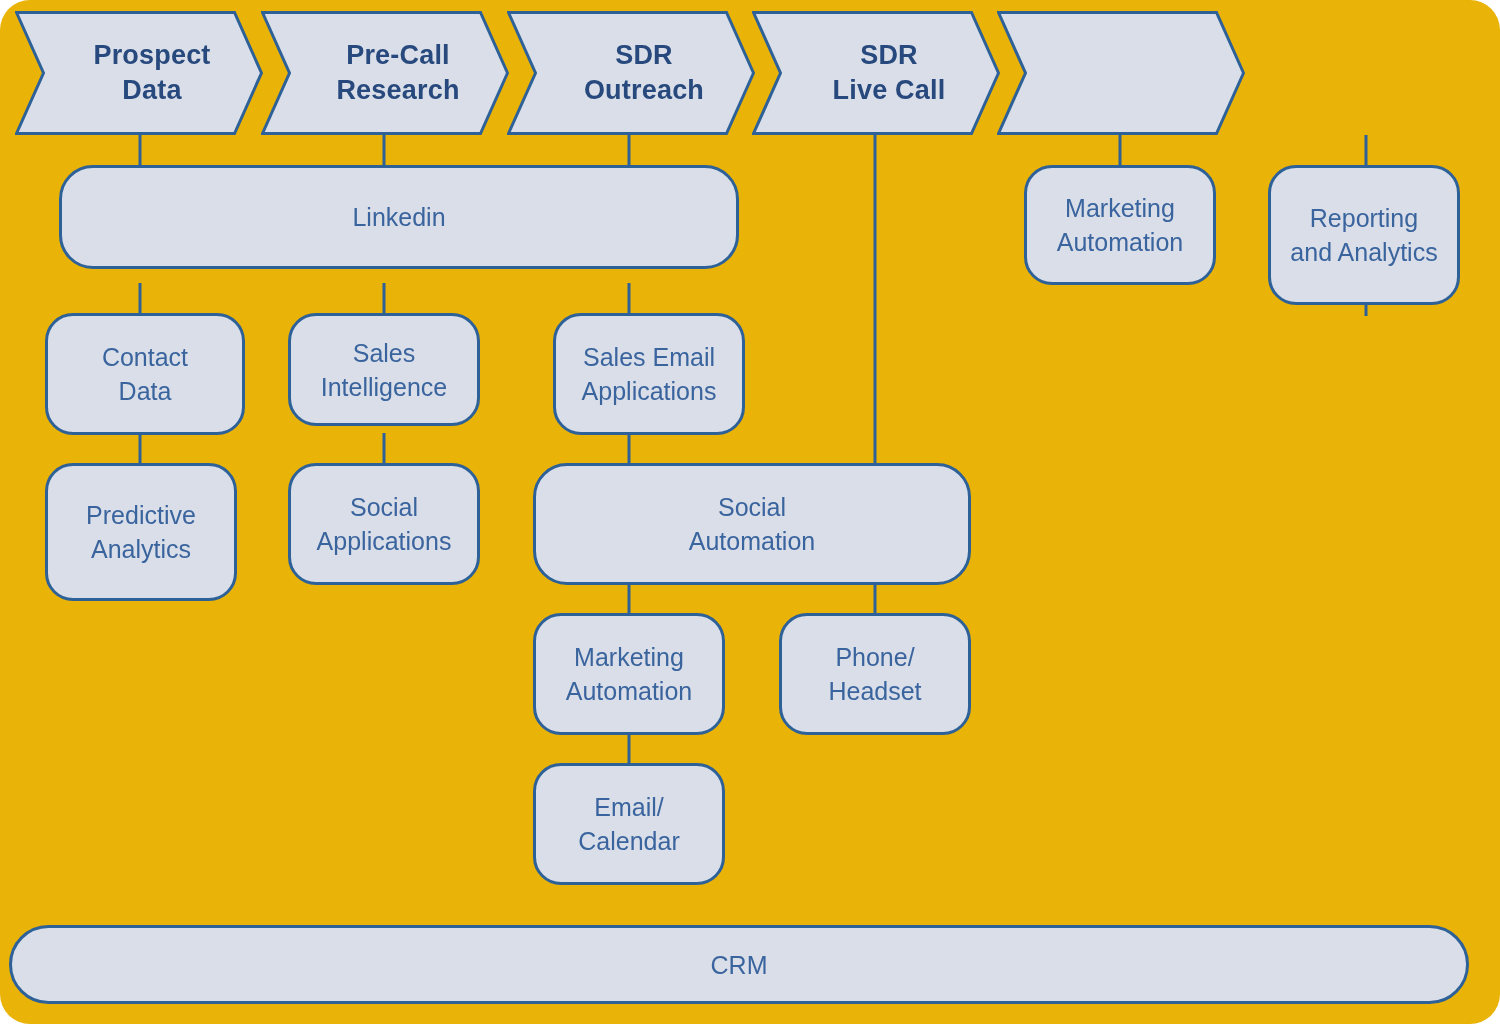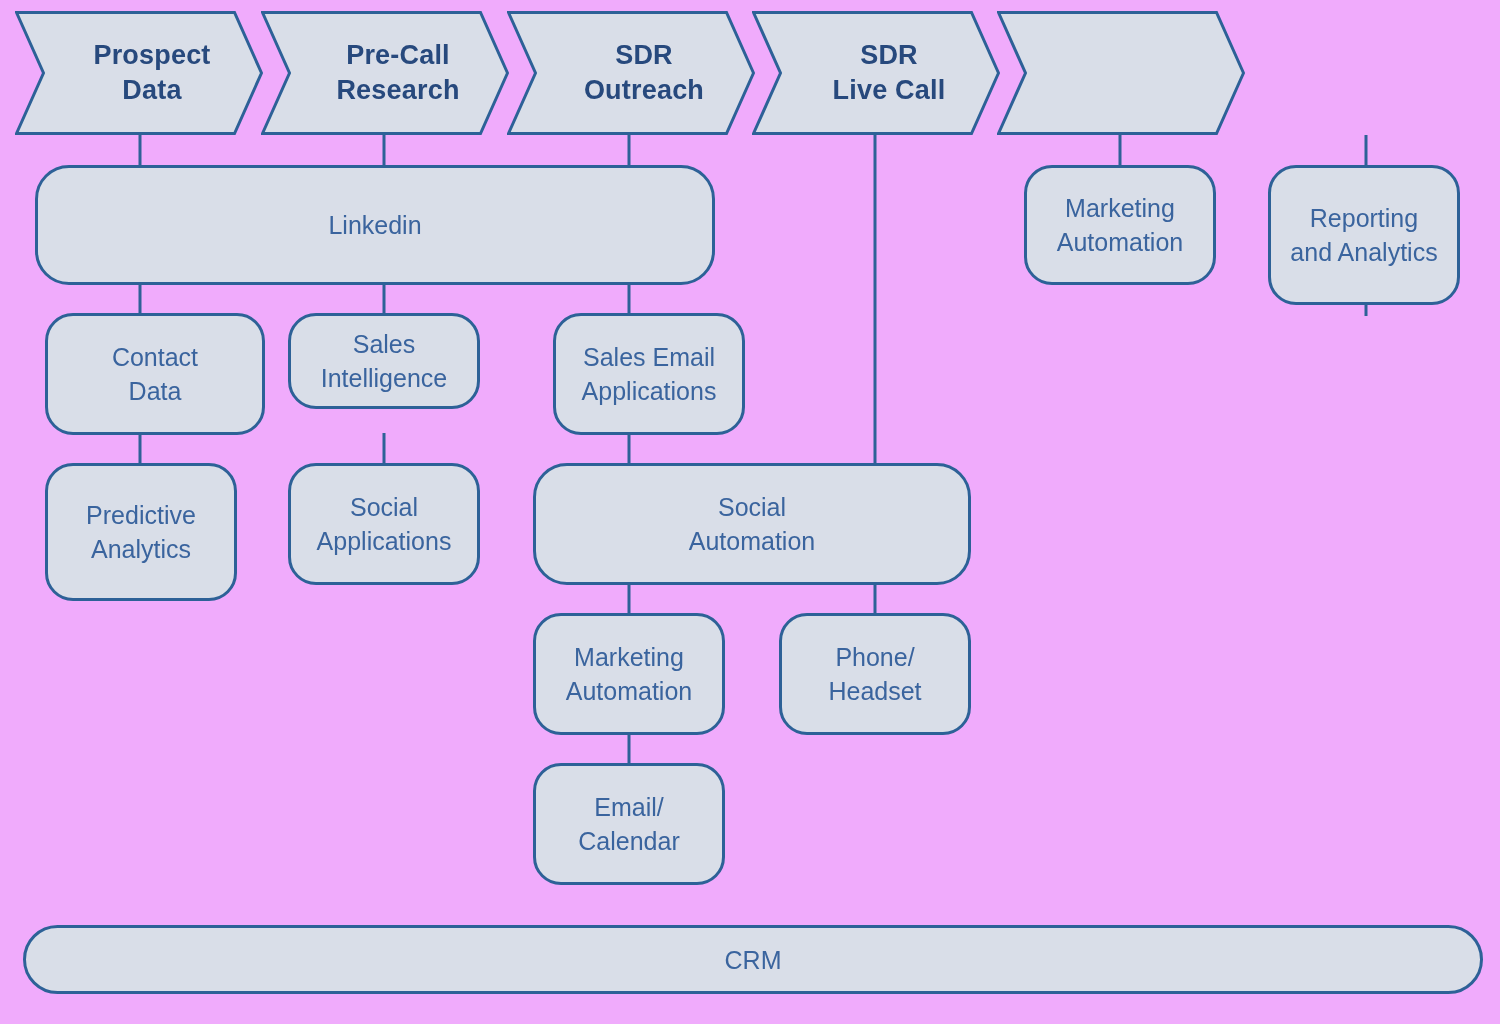--- a/index.html
+++ b/index.html
@@ -34,21 +34,21 @@
     display: flex; align-items: center; justify-content: center;
     text-align: center; color: var(--node-text);
     font-size: 25px; line-height: 34px; white-space: pre-line;
   }
   .node.wide  { border-radius: 34px; }
   .node.bar   { border-radius: 42px; }
 </style>
 </head>
 <body>
 
-<div id="canvas" style="--fill: #d9dee8; --stroke: #2d6197; --stage-text: #27497d; --node-text: #3a649e; background: #f0abfc;">
+<div id="canvas" style="--fill: #d9dee8; --stroke: #2d6197; --stage-text: #27497d; --node-text: #3a649e; background: #eab308; border-radius: 30px;">
 
   <svg class="connectors" width="1500" height="1024">
     <line x1="140" y1="135" x2="140" y2="168"></line>
     <line x1="384" y1="135" x2="384" y2="168"></line>
     <line x1="629" y1="135" x2="629" y2="168"></line>
     <line x1="875" y1="135" x2="875" y2="466"></line>
     <line x1="1120" y1="135" x2="1120" y2="168"></line>
     <line x1="1366" y1="135" x2="1366" y2="168"></line>
     <line x1="140" y1="283" x2="140" y2="316"></line>
     <line x1="384" y1="283" x2="384" y2="316"></line>
@@ -89,43 +89,43 @@
       </svg>
     <div class="lbl">SDR
 Live Call</div>
   </div>
   <div class="chevron" style="left:997px">
     <svg width="248" height="124">
         <polygon points="1.5,1.5 219.5,1.5 246.5,62 219.5,122.5 1.5,122.5 28.5,62"></polygon>
       </svg>
   </div>
 
-  <div class="node wide" style="left:35px;  top:165px; width:680px; height:120px">Linkedin</div>
+  <div class="node wide" style="left:59px;  top:165px; width:680px; height:104px">Linkedin</div>
   <div class="node" style="left:1024px;top:165px; width:192px; height:120px">Marketing
 Automation</div>
   <div class="node" style="left:1268px;top:165px; width:192px; height:140px">Reporting
 and Analytics</div>
 
-  <div class="node" style="left:45px;  top:313px; width:220px; height:122px">Contact
+  <div class="node" style="left:45px;  top:313px; width:200px; height:122px">Contact
 Data</div>
-  <div class="node" style="left:288px; top:313px; width:192px; height:96px">Sales
+  <div class="node" style="left:288px; top:313px; width:192px; height:113px">Sales
 Intelligence</div>
   <div class="node" style="left:553px; top:313px; width:192px; height:122px">Sales Email
 Applications</div>
 
   <div class="node" style="left:45px;  top:463px; width:192px; height:138px">Predictive
 Analytics</div>
   <div class="node" style="left:288px; top:463px; width:192px; height:122px">Social
 Applications</div>
   <div class="node wide" style="left:533px; top:463px; width:438px; height:122px">Social
 Automation</div>
 
   <div class="node" style="left:533px; top:613px; width:192px; height:122px">Marketing
 Automation</div>
   <div class="node" style="left:779px; top:613px; width:192px; height:122px">Phone/
 Headset</div>
 
   <div class="node" style="left:533px; top:763px; width:192px; height:122px">Email/
 Calendar</div>
 
-  <div class="node bar" style="left:23px;  top:925px; width:1460px; height:69px">CRM</div>
+  <div class="node bar" style="left:9px;  top:925px; width:1460px; height:79px">CRM</div>
 
 </div>
 
 </body></html>

